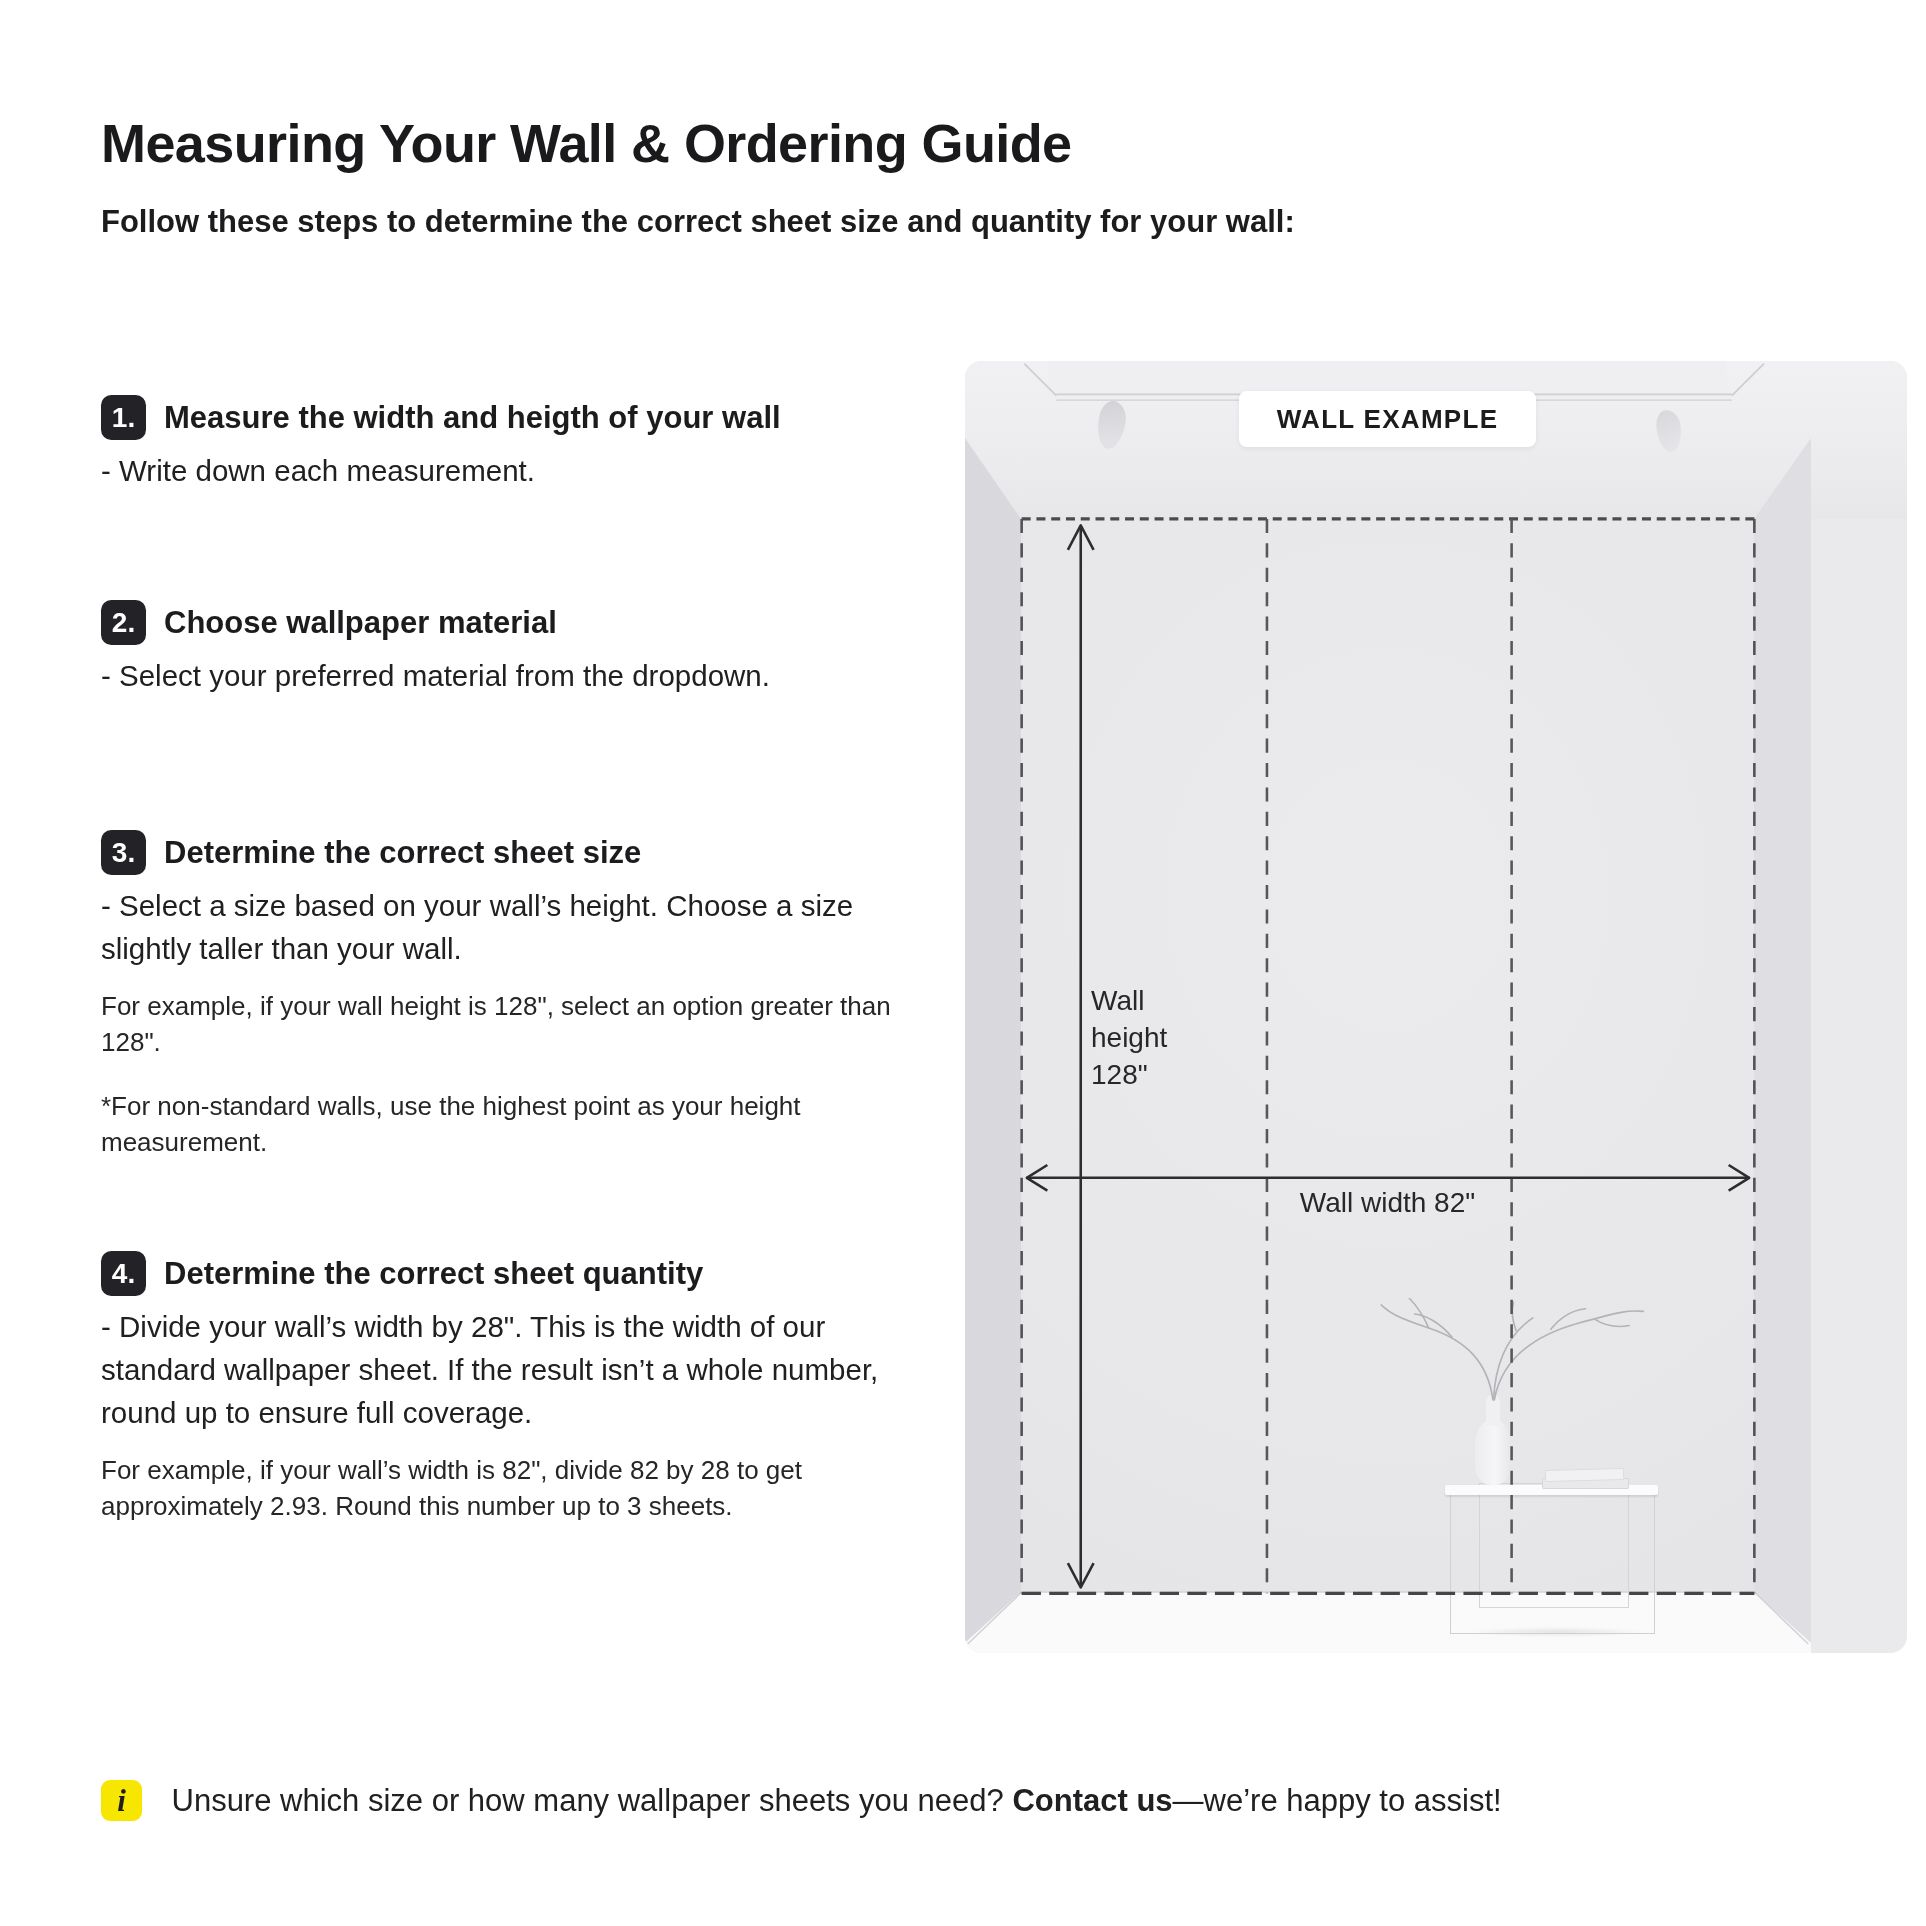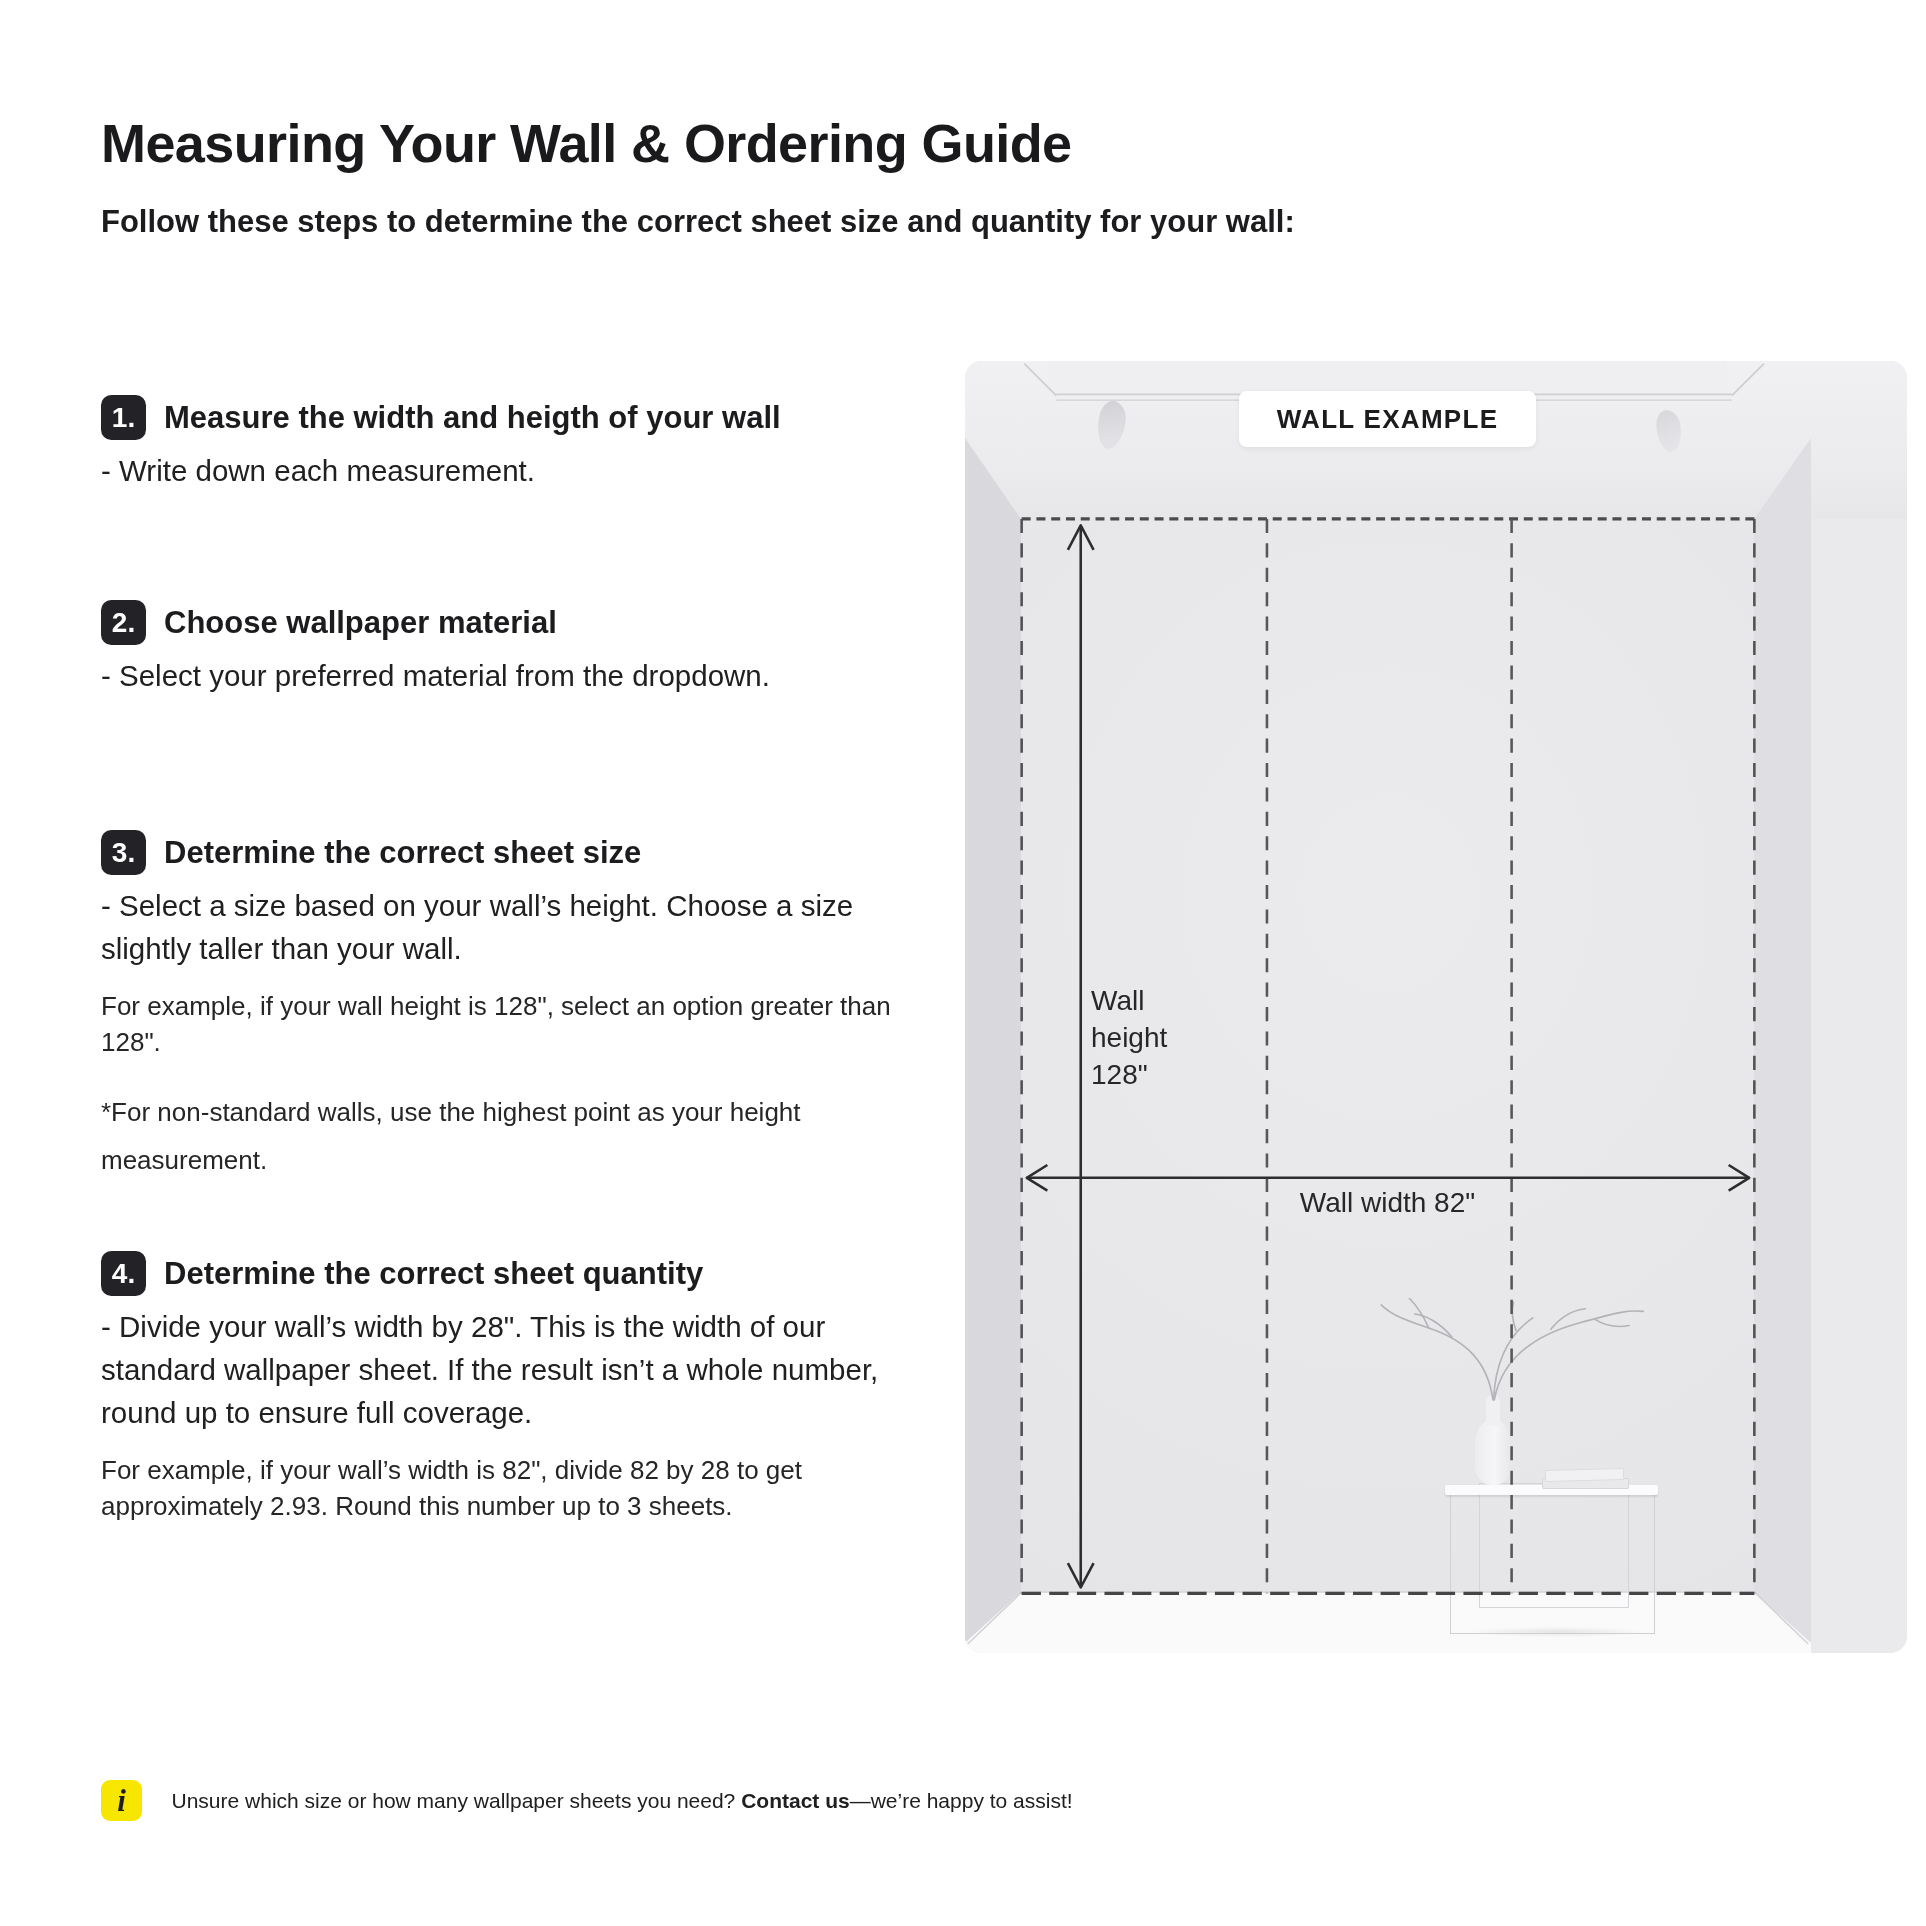--- a/index.html
+++ b/index.html
@@ -15,21 +15,21 @@
   .step{position:absolute;left:101px;width:796px;}
   .step-head{display:flex;align-items:center;gap:18px;}
   .badge{
     width:45px;height:45px;flex:0 0 auto;background:#232327;border-radius:10.3px;
     color:#ffffff;display:flex;align-items:center;justify-content:center;
     font-size:28px;font-weight:bold;
   }
   .step-heading{font-size:31px;font-weight:bold;color:#1c1c1e;white-space:nowrap;}
   .step-body{margin-top:9px;font-size:29.5px;line-height:43px;color:#202022;}
   .step-example{margin-top:18px;font-size:26px;line-height:36px;color:#262628;}
-  .step-note{margin-top:28px;font-size:26px;line-height:48px;color:#262628;}
+  .step-note{margin-top:28px;font-size:26px;line-height:36px;color:#262628;}
 
   
   .figure{
     position:absolute;left:965px;top:361px;width:942px;height:1292px;
     border-radius:16.7px;overflow:hidden;background:#eaeaec;
   }
   .fx{position:absolute;}
   .ceiling{left:0;top:0;width:100%;height:158px;
     background:linear-gradient(180deg,#f1f1f3 0%,#ebebed 70%,#e7e7ea 100%);}
   .ceiling-recess{left:83px;top:0;width:679px;height:35px;background:#efeff1;}
@@ -71,21 +71,21 @@
   .vase-neck{left:521px;top:1034px;width:14px;height:31px;background:#f0f0f3;border-radius:5.8px 5.8px 0 0;}
 
   
   .footer{position:absolute;left:101px;top:1780px;display:flex;align-items:center;gap:29.5px;}
   .info-badge{
     width:41px;height:41px;background:#f7e600;border-radius:9px;flex:0 0 auto;
     display:flex;align-items:center;justify-content:center;
     font-family:"Liberation Serif","DejaVu Serif",serif;font-style:italic;font-weight:bold;
     font-size:31px;color:#1e1e20;
   }
-  .footer-text{font-size:21px;color:#202022;white-space:nowrap;}
+  .footer-text{font-size:31px;color:#202022;white-space:nowrap;}
 </style>
 </head>
 <body>
 
 <div class="page-title">Measuring Your Wall &amp; Ordering Guide</div>
 
 <div class="intro">
   <div>Follow these steps to determine the correct sheet size and quantity for your wall:</div>
 </div>
 

